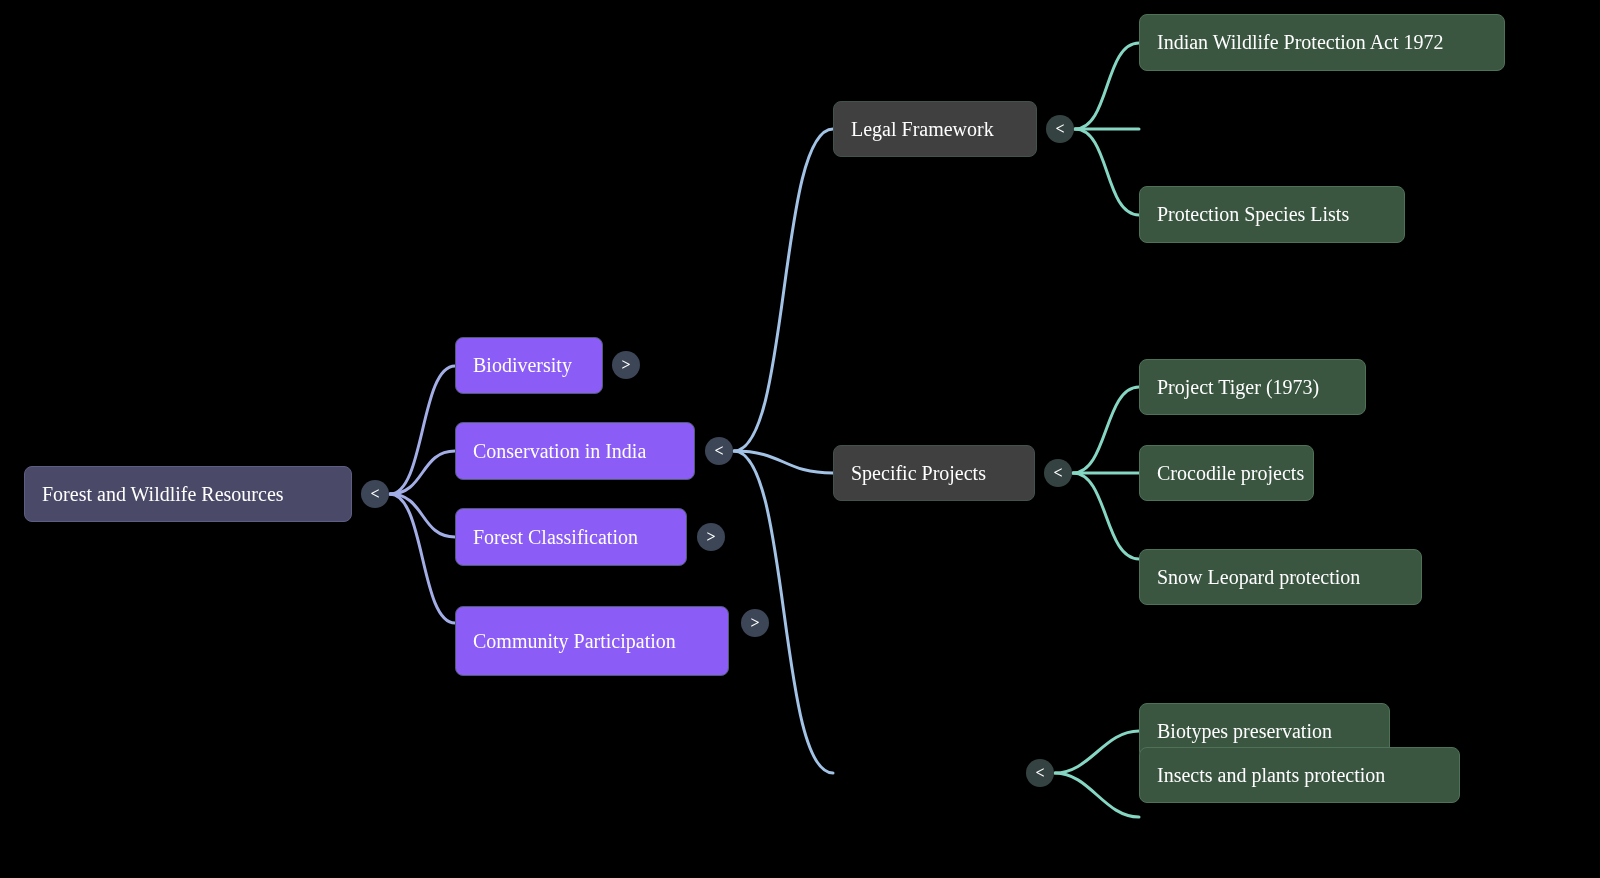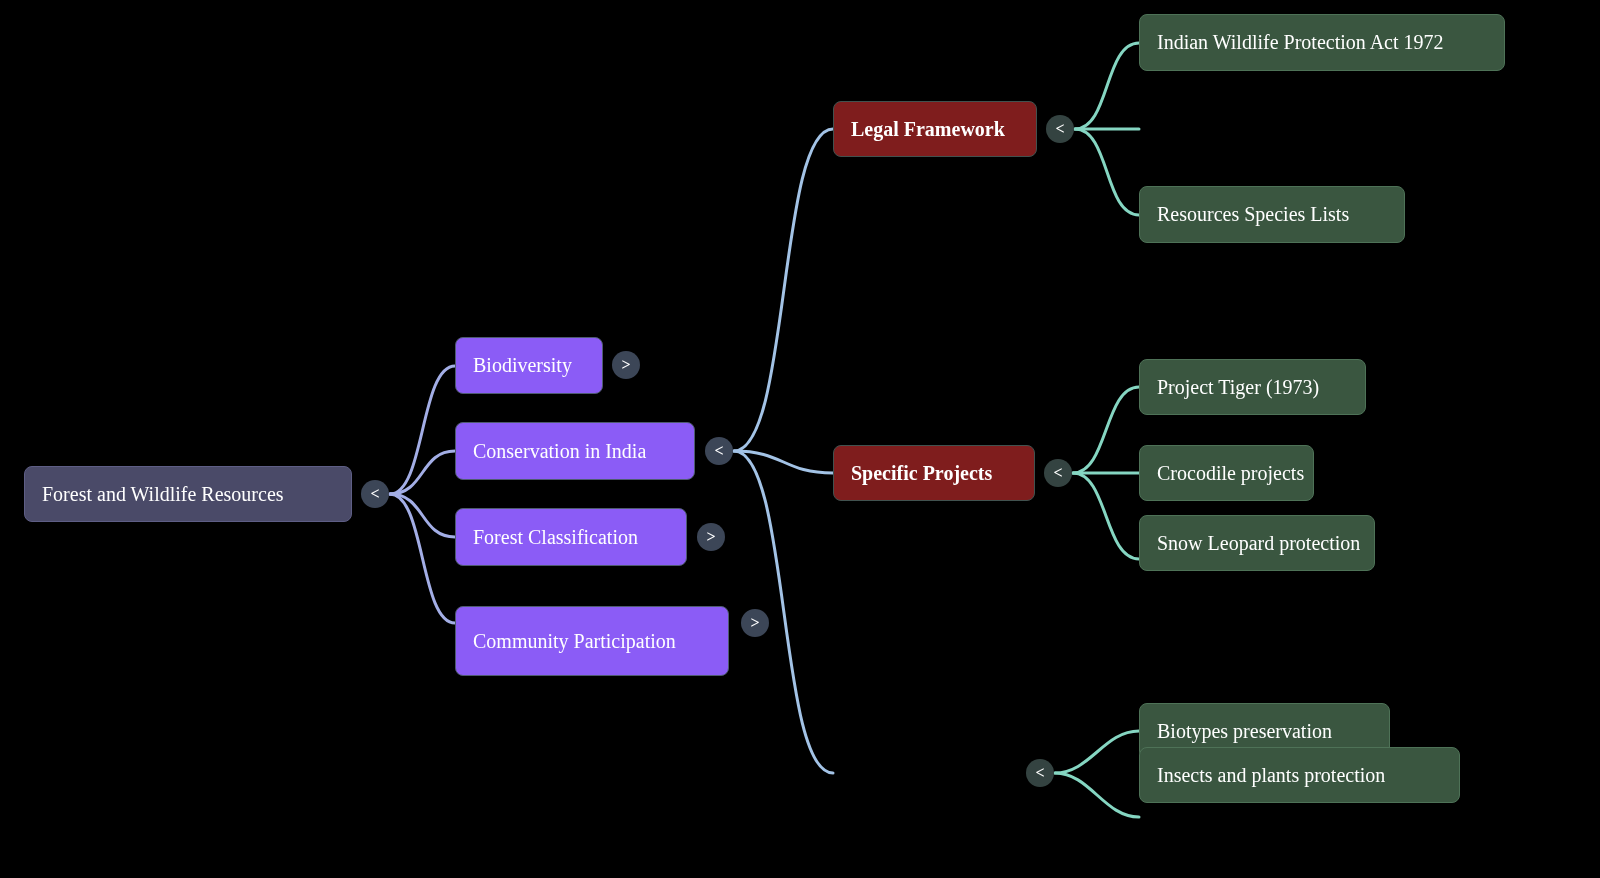--- a/index.html
+++ b/index.html
@@ -5,21 +5,21 @@
   html,body{margin:0;padding:0;}
   body{background:#000;width:1600px;height:878px;overflow:hidden;
        font-family:"Liberation Serif","DejaVu Serif",serif;}
   #canvas{position:relative;width:1600px;height:878px;background:#000;}
   #edges{position:absolute;left:0;top:0;width:1600px;height:878px;}
   .node{position:absolute;box-sizing:border-box;height:56px;border-radius:8px;
         display:flex;align-items:center;padding:0 17px;color:#fff;font-size:20px;
         white-space:nowrap;cursor:pointer;}
   .root{background:#4a4a68;border:1px solid #5e5e85;}
   .l2{background:#8b5cf6;border:1px solid #4f5b70;}
-  .l3{background:#7f1d1d;border:1px solid #41524f;font-weight:bold;}
+  .l3{background:#404040;border:1px solid #41524f;}
   .l4{background:#3a5640;border:1px solid #4e7257;}
   .toggle{position:absolute;width:28px;height:28px;border-radius:50%;
           display:flex;align-items:center;justify-content:center;color:#fff;
           font-size:16px;font-weight:bold;cursor:pointer;line-height:1;}
   .t-blue{background:#3c4657;}
   .t-teal{background:#344341;}
   .lbl{pointer-events:none;}
 </style>
 </head>
 <body>
@@ -99,30 +99,30 @@
   </div>
 
   <div class="toggle t-teal" style="left:1026px;top:759px">
     <span>&lt;</span>
   </div>
 
   <div class="node l4" style="left:1139px;top:14px;width:366px;height:57px">
     <span class="lbl">Indian Wildlife Protection Act 1972</span>
   </div>
   <div class="node l4" style="left:1139px;top:186px;width:266px;height:57px">
-    <span class="lbl">Resources Species Lists</span>
+    <span class="lbl">Protection Species Lists</span>
   </div>
 
   <div class="node l4" style="left:1139px;top:359px;width:227px">
     <span class="lbl">Project Tiger (1973)</span>
   </div>
   <div class="node l4" style="left:1139px;top:445px;width:175px">
     <span class="lbl">Crocodile projects</span>
   </div>
-  <div class="node l4" style="left:1139px;top:515px;width:236px">
+  <div class="node l4" style="left:1139px;top:549px;width:283px">
     <span class="lbl">Snow Leopard protection</span>
   </div>
 
   <div class="node l4" style="left:1139px;top:703px;width:251px">
     <span class="lbl">Biotypes preservation</span>
   </div>
   <div class="node l4" style="left:1139px;top:747px;width:321px">
     <span class="lbl">Insects and plants protection</span>
   </div>
 

